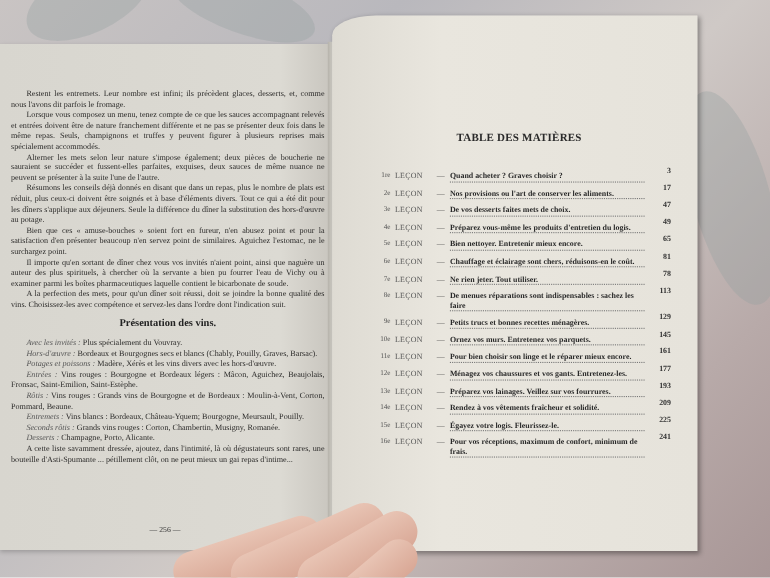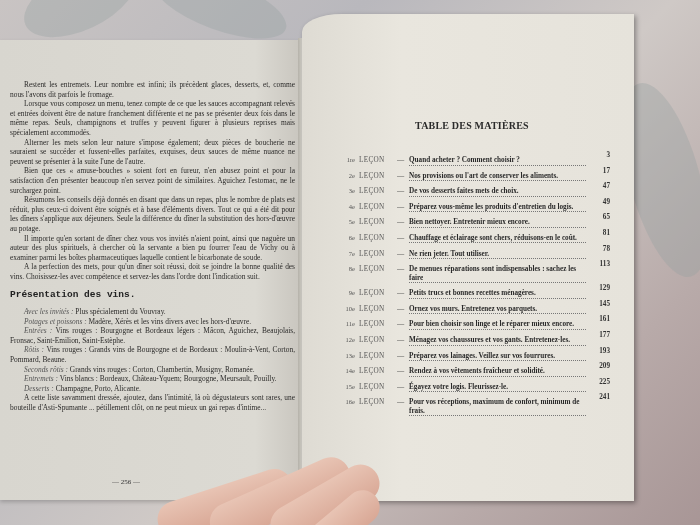--- a/index.html
+++ b/index.html
@@ -10,23 +10,23 @@
   .page-left{position:absolute;left:0;top:40px;width:300px;height:460px;
     background:linear-gradient(90deg,#d8d6cf 0%,#dcdad3 85%,#c9c6bf 100%);
     box-shadow:0 2px 4px rgba(0,0,0,.2);}
   .gutter{position:absolute;left:298px;top:38px;width:6px;height:462px;background:linear-gradient(90deg,#b5b2aa,#e5e3dc);}
   .page-right{position:absolute;left:302px;top:14px;width:332px;height:487px;
     background:linear-gradient(90deg,#dedbd3 0%,#e9e6de 30%,#e6e3db 100%);
     border-top-left-radius:40px 18px;
     box-shadow:2px 2px 5px rgba(0,0,0,.35);}
   .left-text{position:absolute;left:10px;top:80px;width:285px;font-size:7.4px;line-height:9.6px;color:#2c2b2a;text-align:justify;}
   .left-text p{margin:0;text-indent:14px;}
-  .left-text h3{font-family:Liberation Mono, monospace;font-size:9.5px;margin:9px 0 7px;color:#222;}
+  .left-text h3{font-family:Liberation Serif, serif;font-size:9.5px;text-align:center;margin:9px 0 7px;color:#222;}
   .wine em{font-style:italic;color:#555;}
-  .pageno{position:absolute;left:112px;top:478px;font-size:7px;color:#333;}
+  .pageno{position:absolute;left:136px;top:478px;font-size:7px;color:#333;}
   .toc-title{position:absolute;left:415px;top:120px;font-family:Liberation Serif, serif;font-weight:bold;font-size:10px;color:#2a2a2a;letter-spacing:.2px;text-align:center;}
   .toc{position:absolute;left:335px;top:156px;width:275px;}
   .toc-row{position:relative;display:flex;align-items:flex-start;font-size:7.2px;color:#333;margin-bottom:6.1px;}
   .toc-row .num{width:20px;text-align:right;font-size:6.5px;color:#555;}
   .toc-row .lecon{width:38px;padding-left:4px;color:#555;letter-spacing:.3px;}
   .toc-row .dash{width:12px;color:#444;}
   .toc-row .title{flex:1;font-weight:bold;color:#2a2a2a;border-bottom:1px dotted #777;line-height:8.5px;padding-bottom:0;}
   .toc-row .pg{width:24px;text-align:right;font-weight:bold;color:#333;margin-top:-5px;}
   .hand{position:absolute;left:155px;top:445px;width:230px;height:80px;}
   .finger{position:absolute;background:linear-gradient(180deg,#e8c4b4,#d9a896);border-radius:40px;}
@@ -39,44 +39,45 @@
 <div class="bg-leaf" style="left:630px;top:80px;width:70px;height:200px;transform:rotate(-15deg);"></div>
 
 <div class="page-left"></div>
 <div class="gutter"></div>
 <div class="page-right"></div>
 
 <div class="left-text">
   <p>Restent les entremets. Leur nombre est infini; ils précèdent glaces, desserts, et, comme nous l'avons dit parfois le fromage.</p>
   <p>Lorsque vous composez un menu, tenez compte de ce que les sauces accompagnant relevés et entrées doivent être de nature franchement différente et ne pas se présenter deux fois dans le même repas. Seuls, champignons et truffes y peuvent figurer à plusieurs reprises mais spécialement accommodés.</p>
   <p>Alterner les mets selon leur nature s'impose également; deux pièces de boucherie ne sauraient se succéder et fussent-elles parfaites, exquises, deux sauces de même nuance ne peuvent se présenter à la suite l'une de l'autre.</p>
+  <p>Résumons les conseils déjà donnés en disant que dans un repas, plus le nombre de plats est réduit, plus ceux-ci doivent être soignés et à base d'éléments divers. Tout ce qui a été dit pour les dîners s'applique aux déjeuners. Seule la différence du dîner la substitution des hors-d'œuvre au potage.</p>
   <p>Bien que ces « amuse-bouches » soient fort en fureur, n'en abusez point et pour la satisfaction d'en présenter beaucoup n'en servez point de similaires. Aguichez l'estomac, ne le surchargez point.</p>
-  <p>Résumons les conseils déjà donnés en disant que dans un repas, plus le nombre de plats est réduit, plus ceux-ci doivent être soignés et à base d'éléments divers. Tout ce qui a été dit pour les dîners s'applique aux déjeuners. Seule la différence du dîner la substitution des hors-d'œuvre au potage.</p>
   <p>Il importe qu'en sortant de dîner chez vous vos invités n'aient point, ainsi que naguère un auteur des plus spirituels, à chercher où la servante a bien pu fourrer l'eau de Vichy ou à examiner parmi les boîtes pharmaceutiques laquelle contient le bicarbonate de soude.</p>
   <p>A la perfection des mets, pour qu'un dîner soit réussi, doit se joindre la bonne qualité des vins. Choisissez-les avec compétence et servez-les dans l'ordre dont l'indication suit.</p>
   <h3>Présentation des vins.</h3>
   <p class="wine"><em>Avec les invités :</em> <span>Plus spécialement du Vouvray.</span></p>
+  <p class="wine"><em>Hors-d'œuvre :</em> <span>Bordeaux et Bourgognes secs et blancs (Chably, Pouilly, Graves, Barsac).</span></p>
   <p class="wine"><em>Potages et poissons :</em> <span>Madère, Xérès et les vins divers avec les hors-d'œuvre.</span></p>
   <p class="wine"><em>Entrées :</em> <span>Vins rouges : Bourgogne et Bordeaux légers : Mâcon, Aguichez, Beaujolais, Fronsac, Saint-Emilion, Saint-Estèphe.</span></p>
   <p class="wine"><em>Rôtis :</em> <span>Vins rouges : Grands vins de Bourgogne et de Bordeaux : Moulin-à-Vent, Corton, Pommard, Beaune.</span></p>
+  <p class="wine"><em>Entremets :</em> <span>Vins blancs : Bordeaux, Château-Yquem; Bourgogne, Meursault, Pouilly.</span></p>
   <p class="wine"><em>Seconds rôtis :</em> <span>Grands vins rouges : Corton, Chambertin, Musigny, Romanée.</span></p>
-  <p class="wine"><em>Entremets :</em> <span>Vins blancs : Bordeaux, Château-Yquem; Bourgogne, Meursault, Pouilly.</span></p>
   <p class="wine"><em>Desserts :</em> <span>Champagne, Porto, Alicante.</span></p>
   <p>A cette liste savamment dressée, ajoutez, dans l'intimité, là où dégustateurs sont rares, une bouteille d'Asti-Spumante ... pétillement clôt, on ne peut mieux un gai repas d'intime...</p>
 </div>
 <div class="pageno">— 256 —</div>
 
 <div class="toc-title">TABLE DES MATIÈRES</div>
 
 <div class="toc">
   <div class="toc-row">
       <span class="num">1re</span>
       <span class="lecon">LEÇON</span>
       <span class="dash">—</span>
-      <span class="title">Quand acheter ? Comment choisir ?</span>
+      <span class="title">Quand acheter ? Graves choisir ?</span>
       <span class="pg">3</span>
     </div>
   <div class="toc-row">
       <span class="num">2e</span>
       <span class="lecon">LEÇON</span>
       <span class="dash">—</span>
       <span class="title">Nos provisions ou l'art de conserver les aliments.</span>
       <span class="pg">17</span>
     </div>
   <div class="toc-row">

